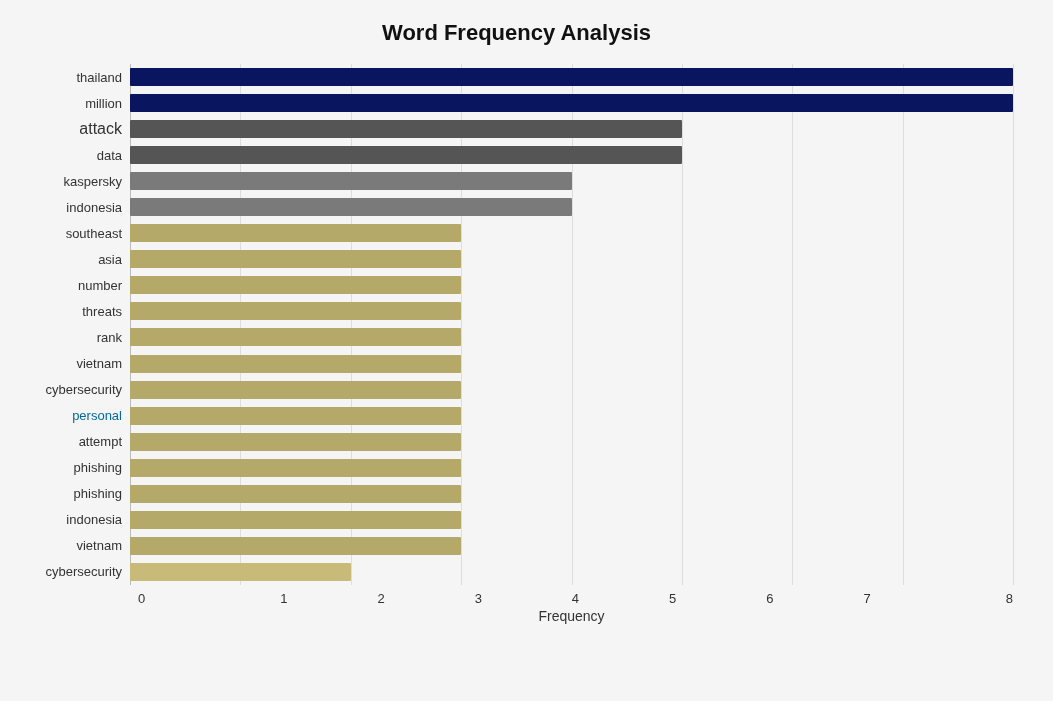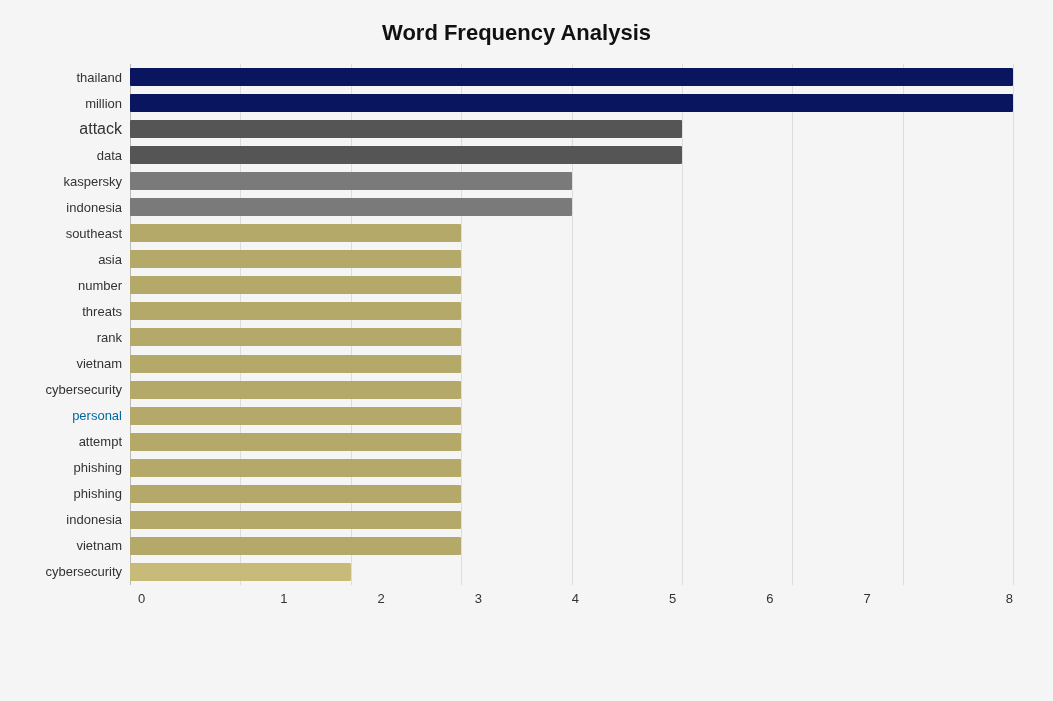--- a/index.html
+++ b/index.html
@@ -158,13 +158,14 @@
   <span style="font-size: 13px; color: rgb(51, 51, 51); flex: 1 1 0%; text-align: left;">0</span>
       <span style="font-size: 13px; color: rgb(51, 51, 51); flex: 1 1 0%; text-align: center;">1</span>
       <span style="font-size: 13px; color: rgb(51, 51, 51); flex: 1 1 0%; text-align: center;">2</span>
       <span style="font-size: 13px; color: rgb(51, 51, 51); flex: 1 1 0%; text-align: center;">3</span>
       <span style="font-size: 13px; color: rgb(51, 51, 51); flex: 1 1 0%; text-align: center;">4</span>
       <span style="font-size: 13px; color: rgb(51, 51, 51); flex: 1 1 0%; text-align: center;">5</span>
       <span style="font-size: 13px; color: rgb(51, 51, 51); flex: 1 1 0%; text-align: center;">6</span>
       <span style="font-size: 13px; color: rgb(51, 51, 51); flex: 1 1 0%; text-align: center;">7</span>
       <span style="font-size: 13px; color: rgb(51, 51, 51); flex: 1 1 0%; text-align: right;">8</span>
     </div>
+  <div style="text-align:center; font-size:14px; color:#333; margin-top:2px; padding-left:110px;">Frequency</div>
 </div>
 
 </body></html>

